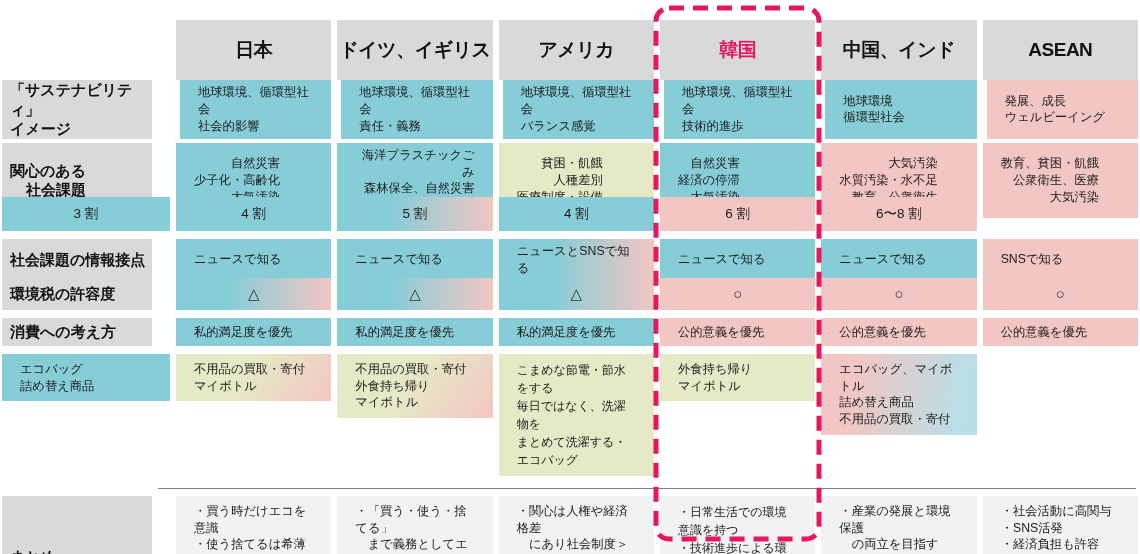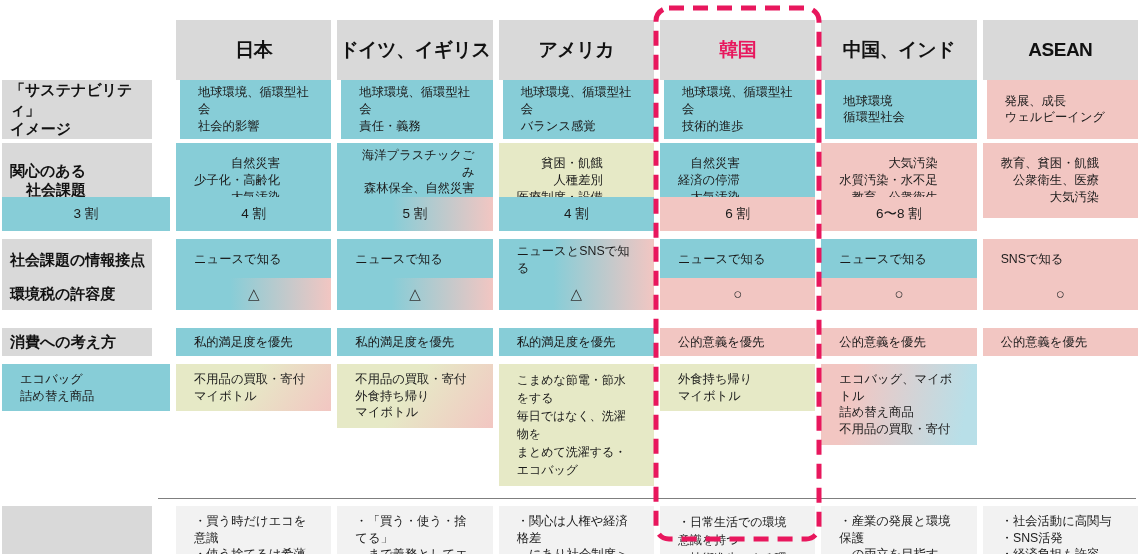--- a/index.html
+++ b/index.html
@@ -36,21 +36,21 @@
   .bg-blue-pink{background:linear-gradient(90deg,#87cdd7 35%,#f2c6c2 100%);}
   .bg-yellow-pink{background:linear-gradient(125deg,#e6e9c6 45%,#f2c6c2 100%);}
   .bg-pink-blue{background:linear-gradient(100deg,#f2c6c2 20%,#b8dfe8 90%);}
   .bg-summary{background:#f2f2f2;}
   
   .r-header{height:60px;}
   .r1{height:57px;margin-bottom:6px;gap:10px;}
   .r2{height:48px;margin-bottom:6px;text-align:right;}
   .r3{height:34px;margin-bottom:8px;}
   .r4{height:30px;margin-bottom:9px;}
-  .r5{height:32px;margin-bottom:18px;}
+  .r5{height:32px;margin-bottom:8px;}
   .r6{height:28px;margin-bottom:8px;}
   .r7{min-height:70px;}
   .r8{min-height:84px;}
   .r3 .cell{font-size:13.5px;}
   .r5 .cell{font-size:15px;color:#333;}
   .divider{margin:12px 2px 7px 156px;height:0;border-top:1.5px solid #7f7f7f;}
   .overlay{position:absolute;left:0;top:0;width:1140px;height:554px;pointer-events:none;}
 </style>
 </head>
 <body>

